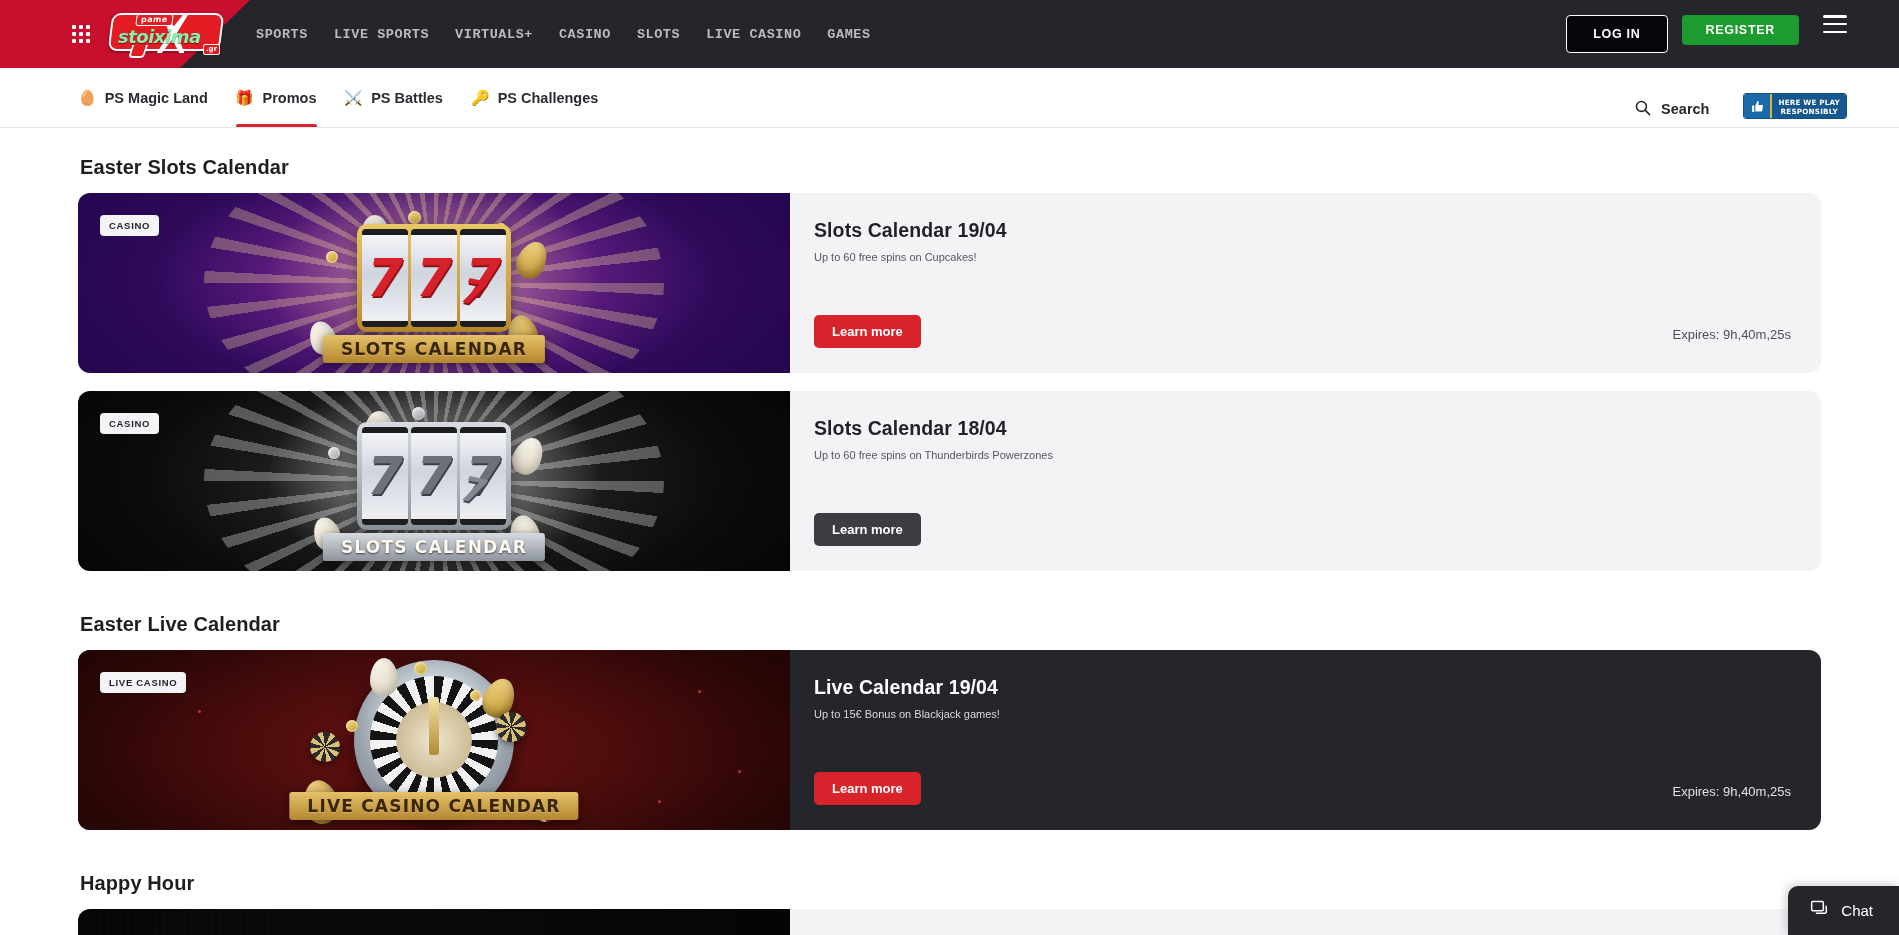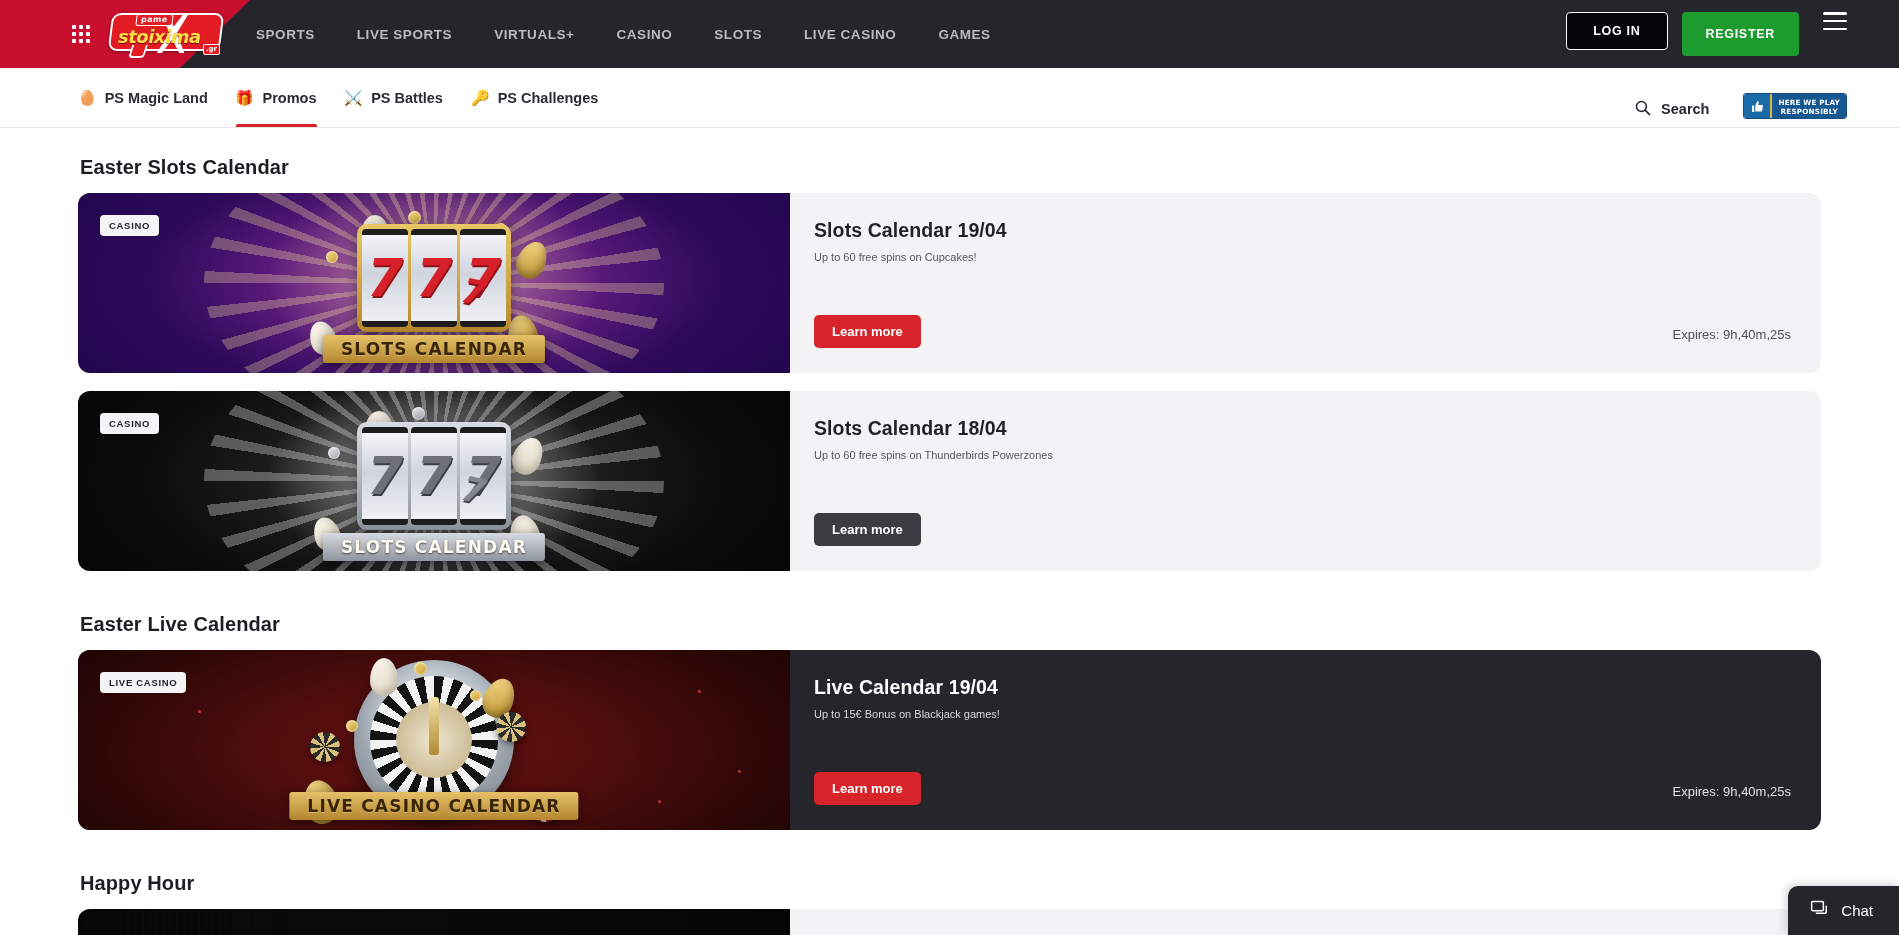--- a/index.html
+++ b/index.html
@@ -91,21 +91,21 @@
     z-index: 3;
     line-height: 10px;
     font-family: "DejaVu Sans", sans-serif;
   }
   .logo-main {
     position: absolute;
     left: 8px; top: 15px;
     font-size: 18px;
     font-weight: 900;
     font-style: italic;
-    color: #fde047;
+    color: #86efac;
     letter-spacing: -.5px;
     z-index: 3;
     text-shadow: 0 1px 1px rgba(0,0,0,.5);
     font-family: "DejaVu Sans", sans-serif;
   }
   .logo-x {
     position: absolute;
     left: 52px; top: 6px;
     width: 22px; height: 32px;
     background: #ffffff;
@@ -121,21 +121,21 @@
     color: #ffffff;
     background: #e31b23;
     border: 1px solid #fff;
     border-radius: 2px;
     padding: 0 2px;
     z-index: 4;
     line-height: 9px;
     font-family: "DejaVu Sans", sans-serif;
   }
 
-  .mainnav { display: flex; align-items: center; gap: 42px; }
+  .mainnav { display: flex; align-items: center; gap: 26px; font-family: Liberation Mono, monospace; }
   .mainnav a {
     color: #b9bbc0;
     font-size: 13.5px;
     font-weight: 700;
     letter-spacing: .55px;
     text-decoration: none;
     cursor: pointer;
     white-space: nowrap;
   }
 
@@ -156,21 +156,21 @@
     font-weight: 800;
     letter-spacing: .7px;
     cursor: pointer;
     font-family: "Liberation Sans", sans-serif;
   }
   .btn-register {
     background: #1c9b2e;
     color: #ffffff;
     border: none;
     border-radius: 4px;
-    height: 44px;
+    height: 30px;
     padding: 0 24px;
     font-size: 12.5px;
     font-weight: 800;
     letter-spacing: .7px;
     cursor: pointer;
     margin-left: 14px;
     font-family: "Liberation Sans", sans-serif;
   }
   .burger {
     margin-left: 24px;

